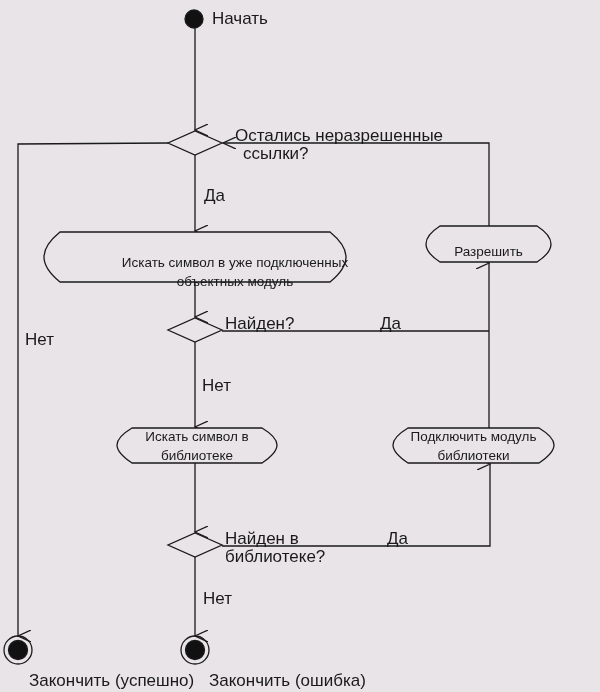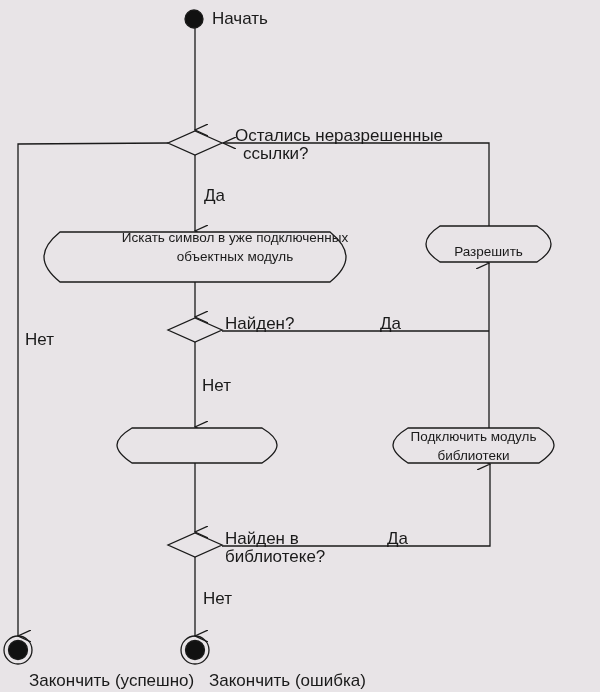--- a/index.html
+++ b/index.html
@@ -70,30 +70,32 @@
 </svg>
 
 <div class="lbl" style="left:212px; top:11px;">Начать</div>
 
 <div class="lbl" style="left:235px; top:128px;">Остались неразрешенные</div>
 <div class="lbl" style="left:243px; top:146px;">ссылки?</div>
 
 <div class="lbl" style="left:204px; top:188px;">Да</div>
 <div class="lbl" style="left:25px; top:332px;">Нет</div>
 
-<div class="action-text" style="left:44px; top:228px; width:302px;padding-left:40px;">
+<div class="action-text" style="left:44px; top:253px; width:302px;padding-left:40px;">
   <div>Искать символ в уже подключенных</div>
   <div>объектных модуль</div>
 </div>
 
 <div class="lbl" style="left:225px; top:316px;">Найден?</div>
 <div class="lbl" style="left:380px; top:316px;">Да</div>
 <div class="lbl" style="left:202px; top:378px;">Нет</div>
 
 <div class="action-text" style="left:117px; top:427px; width:160px;">
+  <div>Искать символ в</div>
+  <div>библиотеке</div>
 </div>
 
 <div class="action-text" style="left:393px; top:427px; width:161px;">
   <div>Подключить модуль</div>
   <div>библиотеки</div>
 </div>
 
 <div class="action-text" style="left:426px; top:226px; width:125px;margin-top:16px;">
   <div>Разрешить</div>
 </div>

